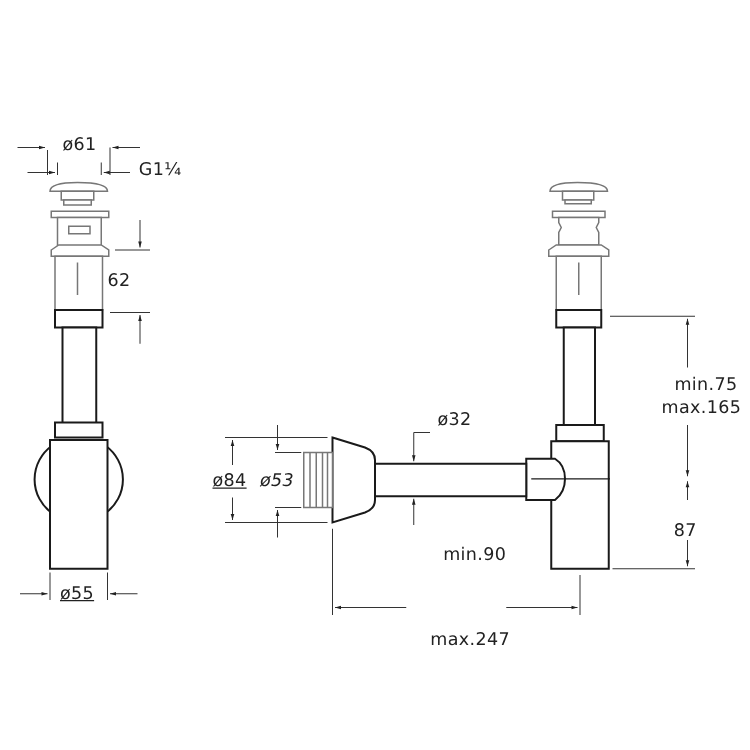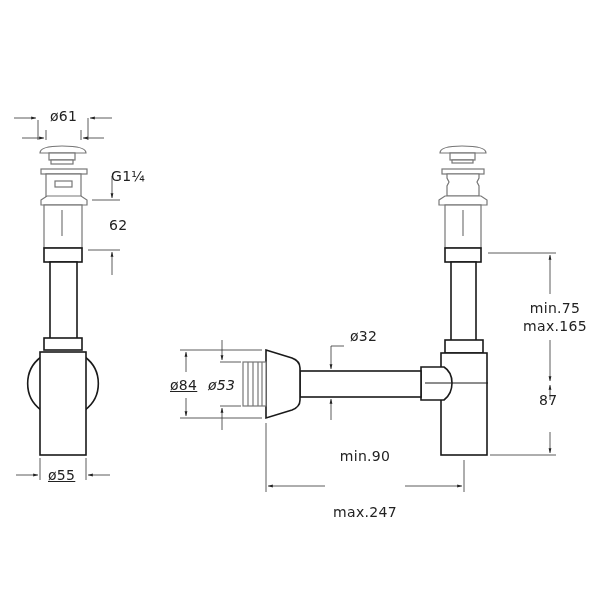--- a/index.html
+++ b/index.html
@@ -12,21 +12,21 @@
     .arrow { fill: #222222; stroke: none; }
     .lbl {
       position: absolute;
       font-family: "DejaVu Sans", sans-serif;
       font-size: 14px;
       color: #222222;
       white-space: nowrap;
       line-height: 16px;
       letter-spacing: 0.3px;
     }
-    .lbl.c { text-align: center; }
+    .lbl.c { text-align: right; }
   </style>
 </head>
 <body>
 
 <svg id="drawing" viewBox="0 0 600 600" xmlns="http://www.w3.org/2000/svg">
   <defs>
     <marker id="ah" viewBox="0 0 10 10" refX="10" refY="5" markerWidth="8" markerHeight="6" orient="auto-start-reverse">
       <path d="M0,2 L10,5 L0,8 z" class="arrow"></path>
     </marker>
   </defs>
@@ -137,26 +137,26 @@
     <line class="dim" x1="550" y1="432" x2="550" y2="453" marker-end="url(#ah)"></line>
 
     <line class="dim" x1="266" y1="423" x2="266" y2="492"></line>
     <line class="dim" x1="464" y1="460" x2="464" y2="492"></line>
     <line class="dim" x1="325" y1="486" x2="268" y2="486" marker-end="url(#ah)"></line>
     <line class="dim" x1="405" y1="486" x2="462" y2="486" marker-end="url(#ah)"></line>
   </g>
 </svg>
 
 <div class="lbl" style="left:50px; top:108px;">ø61</div>
-<div class="lbl" style="left:111px; top:128px;margin-top:40px;">G1¼</div>
-<div class="lbl" style="left:109px; top:217px;text-align:right;">62</div>
+<div class="lbl" style="left:111px; top:128px;">G1¼</div>
+<div class="lbl" style="left:86px; top:217px;text-align:right;">62</div>
 <div class="lbl" style="left:48px; top:467px;text-decoration:underline;">ø55</div>
 
 <div class="lbl" style="left:170px; top:377px;text-decoration:underline;">ø84</div>
 <div class="lbl" style="left:208px; top:377px;font-style:italic;">ø53</div>
 <div class="lbl" style="left:350px; top:328px;">ø32</div>
 
 <div class="lbl c" style="left:520px; top:300px; width:70px;">min.75</div>
 <div class="lbl c" style="left:517px; top:318px; width:76px;">max.165</div>
-<div class="lbl" style="left:539px; top:392px;">87</div>
+<div class="lbl" style="left:539px; top:417px;">87</div>
 
-<div class="lbl c" style="left:325px; top:448px; width:80px;">min.90</div>
+<div class="lbl c" style="left:325px; top:436px; width:80px;">min.90</div>
 <div class="lbl c" style="left:322px; top:504px; width:86px;">max.247</div>
 
 </body></html>

